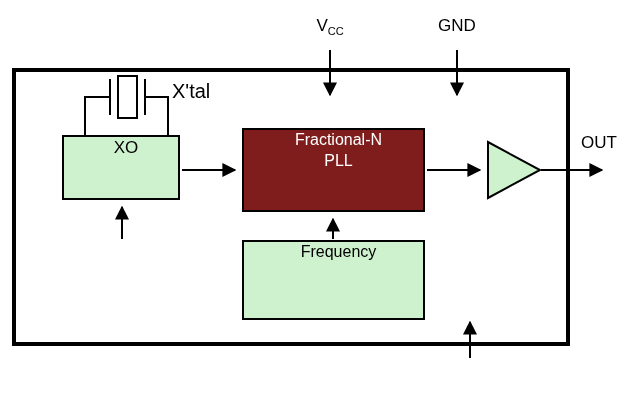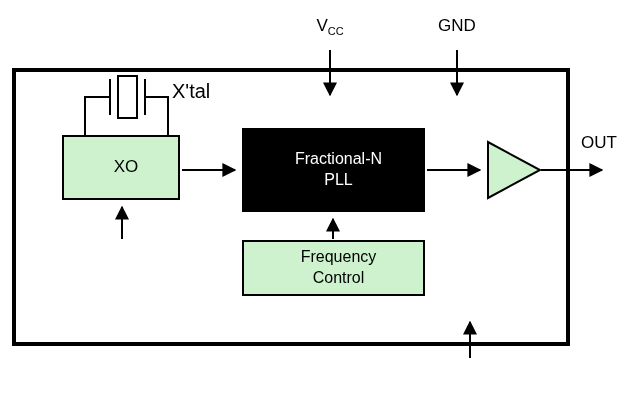--- a/index.html
+++ b/index.html
@@ -28,33 +28,32 @@
     width: 629px; height: 400px;
     pointer-events: none;
   }
   .block {
     position: absolute;
     box-sizing: border-box;
     border: 2px solid #000;
     display: flex;
     flex-direction: column;
     align-items: center;
-    justify-content: center;
     text-align: center;
     font-size: 16px;
     line-height: 1.3;
     color: #000;
     padding-left: 10px;
   }
   .block.light { background: #cdf2cd; }
-  .block.dark  { background: #000000; color: #ffffff; }
+  .block.dark  { background: #7f1d1d; color: #ffffff; }
   .xo-block    { left: 62px;  top: 135px; width: 118px; height: 65px; font-size: 17px; }
   .pll-block   { left: 242px; top: 128px; width: 183px; height: 84px; }
   .temp-block  { left: 25px;  top: 240px; width: 203px; height: 72px; }
-  .freq-block  { left: 242px; top: 240px; width: 183px; height: 56px; }
+  .freq-block  { left: 242px; top: 240px; width: 183px; height: 80px; }
   .pin-label {
     position: absolute;
     font-size: 17px;
     color: #000;
     text-align: center;
   }
   .pin-label sub { font-size: 11px; text-align: center; }
   .vcc-label { left: 300px; top: 16px;  width: 60px; }
   .gnd-label { left: 427px; top: 16px;  width: 60px; }
   .out-label { left: 572px; top: 133px; width: 54px; }
@@ -110,21 +109,20 @@
   </div>
 
   <div class="block dark pll-block">
     <span>Fractional-N</span>
     <span>PLL</span>
   </div>
 
 
   <div class="block light freq-block">
     <span>Frequency</span>
-    <span>Control</span>
   </div>
 
   <div class="pin-label vcc-label"><span>V</span><sub>CC</sub></div>
 
   <div class="pin-label out-label">OUT</div>
 
   <div class="pin-label gnd-label">GND</div>
 
 
   <div class="xtal-label">X'tal</div>

